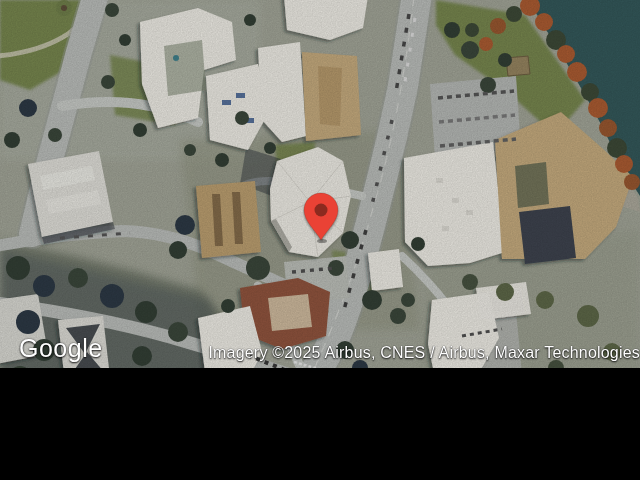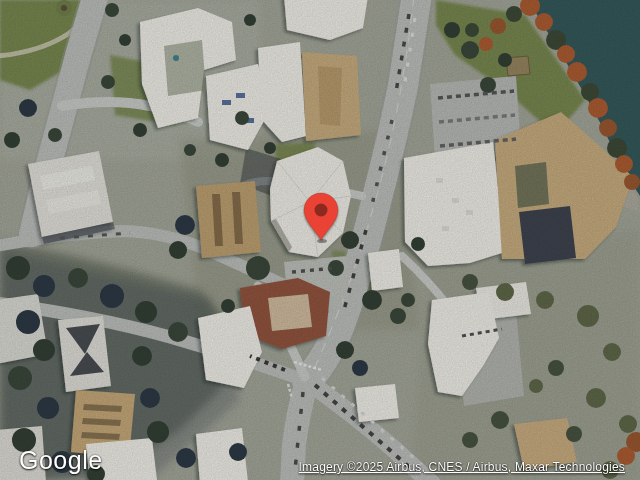--- a/index.html
+++ b/index.html
@@ -1,24 +1,24 @@
 <!DOCTYPE html>
 <html style="--c-terrain: #9fa295; --c-water: #335759; --c-road: #b7bab7; --c-road-minor: #c4c7c3; --c-grass: #75844e; --c-foliage: #a85a31; --c-roof-white: #eae8e1; --c-roof-tan: #c2a87c; --c-solar: #3c434e; --c-pin: #EA4335; --c-pin-dot: #8C2A1F;"><head>
 <meta charset="utf-8">
 <style>
   html,body{margin:0;padding:0;background:#000;}
-  .stage{position:relative;width:640px;height:480px;overflow:hidden;
+  .stage{position:relative;width:640px;height:368px;overflow:hidden;
          background:var(--c-terrain,#9fa295);font-family:"Liberation Sans",sans-serif;}
   .stage svg{display:block;width:640px;height:480px;}
   .logo{position:absolute;left:19px;bottom:7px;color:#fff;font-size:25px;font-weight:500;
         letter-spacing:.5px;line-height:1;user-select:none;
         text-shadow:0 1px 2px rgba(0,0,0,.85),0 0 2px rgba(0,0,0,.6);}
-  .attribution{position:absolute;right:15px;bottom:6px;color:#fff;font-size:12px;
+  .attribution{position:absolute;right:0;bottom:6px;color:#fff;font-size:16px;
         letter-spacing:.2px;white-space:nowrap;
-        text-shadow:0 1px 2px rgba(0,0,0,.95),0 0 1px rgba(0,0,0,.9);text-decoration:underline;}
+        text-shadow:0 1px 2px rgba(0,0,0,.95),0 0 1px rgba(0,0,0,.9);}
   
   .water{fill:var(--c-water,#335759);}
   .rd{fill:none;stroke:var(--c-road,#b7bab7);stroke-linecap:round;}
   .rdm{fill:none;stroke:var(--c-road-minor,#c3c6c2);stroke-linecap:round;}
   .rc{fill:none;stroke:#989c97;opacity:.5;stroke-linecap:round;}
   .grass{fill:var(--c-grass,#75844e);}
   .roofw{fill:var(--c-roof-white,#eae8e1);}
   .rooft{fill:var(--c-roof-tan,#c2a87c);}
   .solar{fill:var(--c-solar,#3c434e);}
   .t1{fill:#323e34}.t2{fill:#2c3844}.t3{fill:#3a463a}.t4{fill:#46513f}.t5{fill:#5c6647}

